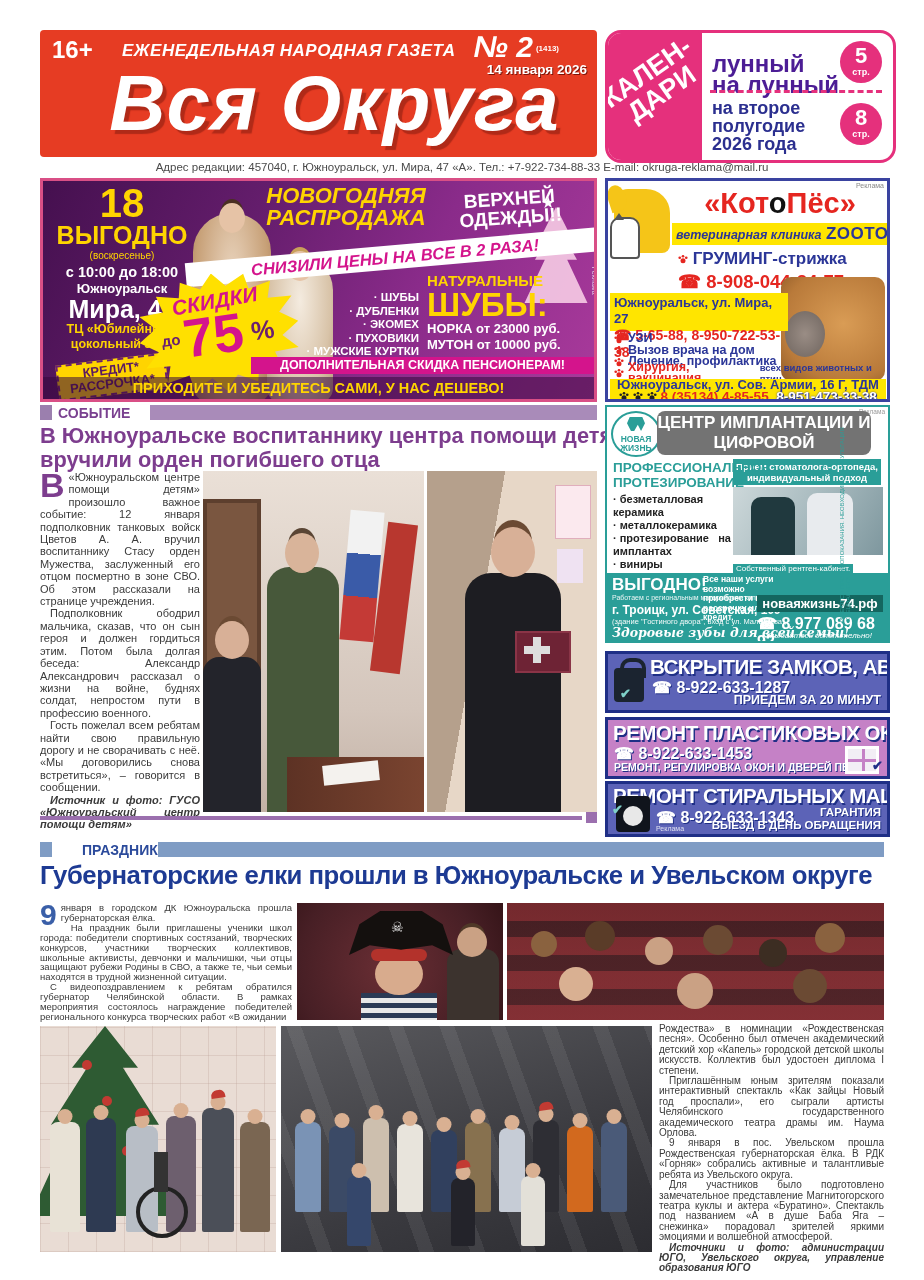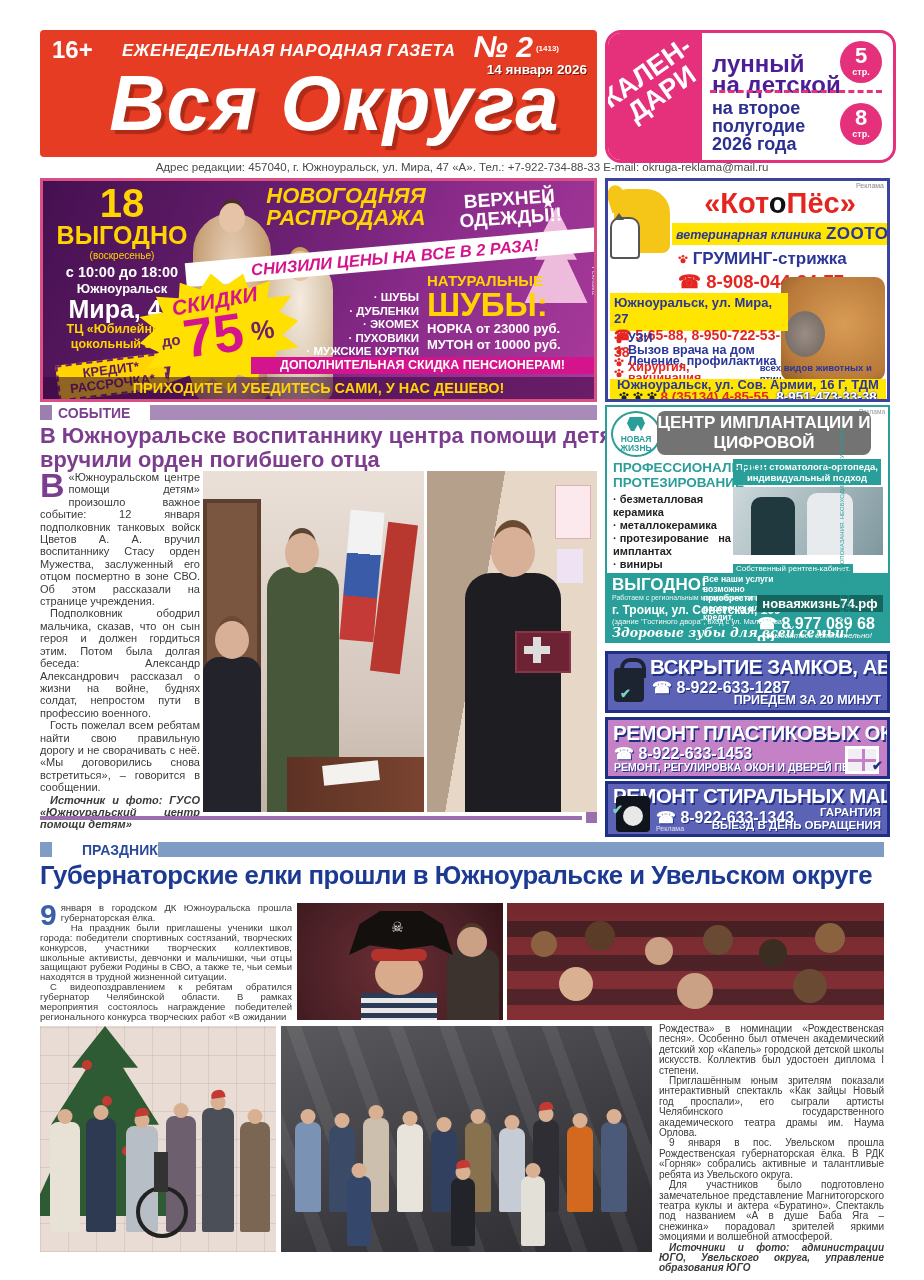--- a/index.html
+++ b/index.html
@@ -270,21 +270,21 @@
   </div>
   <div class="abs addr-line">Адрес редакции: 457040, г. Южноуральск, ул. Мира, 47 «А». Тел.:  +7-922-734-88-33 E-mail: okruga-reklama@mail.ru</div>
 
   <div class="abs calendar">
     <div class="abs cal-side">
       <div class="abs cal-side-text">КАЛЕН-
 ДАРИ</div>
     </div>
     <div class="abs cal-row1">
       <span>лунный</span><br>
-      <span>на детской</span>
+      <span>на лунный</span>
     </div>
     <div class="abs cal-circle cal-c1">
       <span class="cal-num">5</span>
       <span class="cal-unit">стр.</span>
     </div>
     <div class="abs cal-dash"></div>
     <div class="abs cal-row2">
       <span>на второе</span><br>
       <span>полугодие</span><br>
       <span>2026 года</span>

